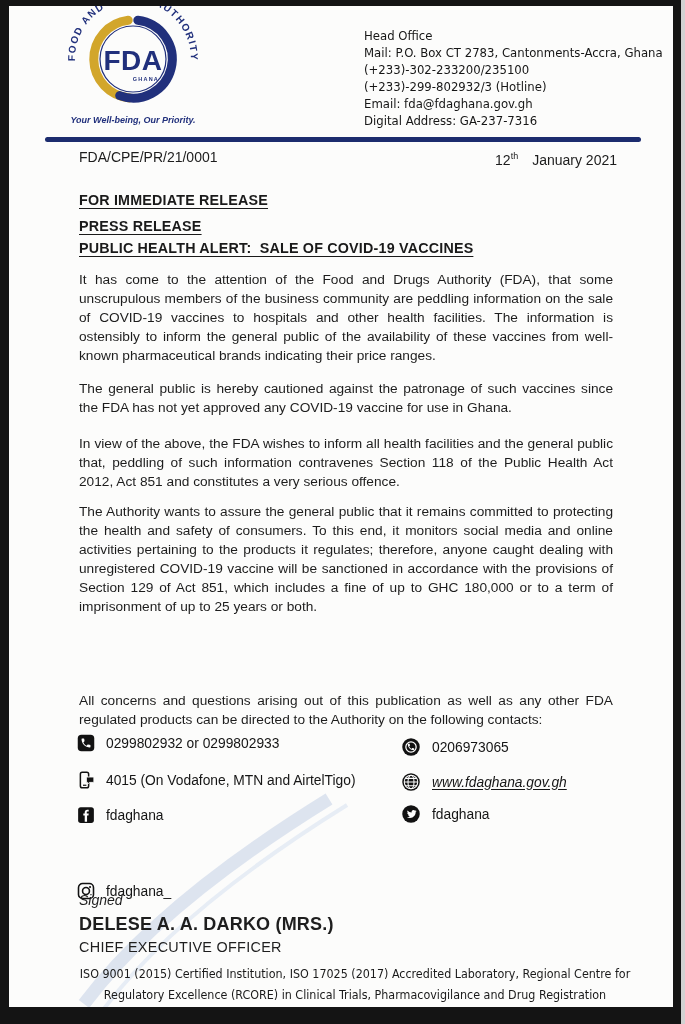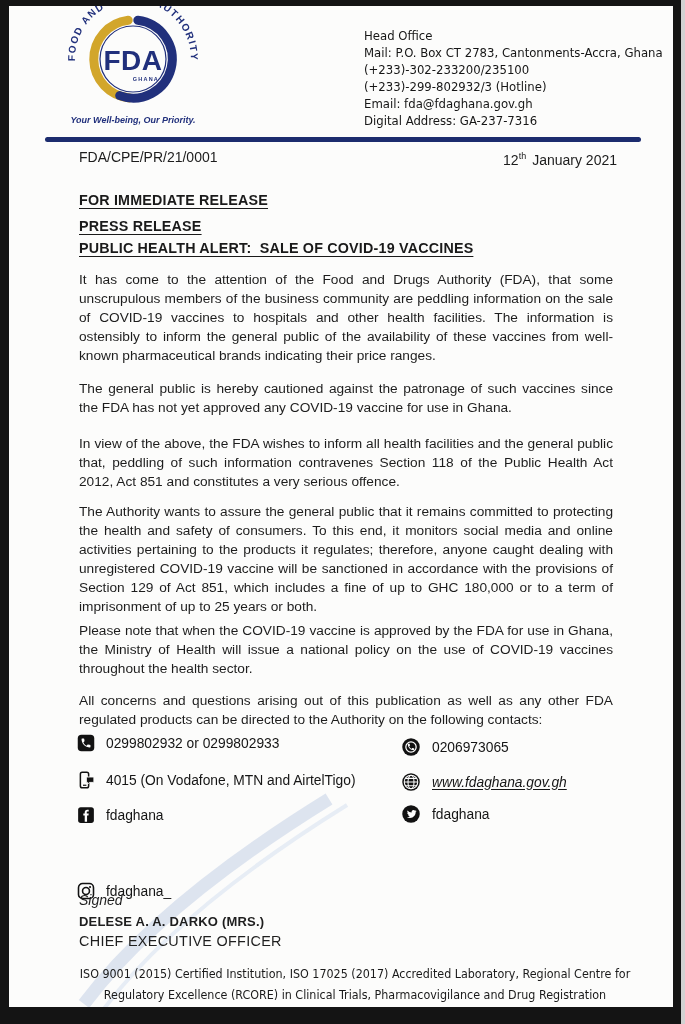--- a/index.html
+++ b/index.html
@@ -5,31 +5,31 @@
   html,body{margin:0;padding:0;background:#2a2a2a;}
   .scan{position:relative;width:685px;height:1024px;background:#141414;overflow:hidden;
         font-family:"Liberation Sans",sans-serif;}
   .edge-sliver{position:absolute;right:0;top:0;width:4px;height:100%;background:#d2d2d2;}
   .page{position:absolute;left:9px;top:6px;width:664px;height:1001px;background:#fcfcfb;color:#1e1e1e;}
   .abs{position:absolute;}
   .hd{font-weight:bold;text-decoration:underline;text-underline-offset:3px;
       font-size:14.3px;letter-spacing:.2px;color:#1a1a1a;}
   .refline{font-size:14px;color:#1c1c1c;}
   .dateline{font-size:14px;color:#1c1c1c;text-align:right;}
-  .dateline sup{font-size:9px;margin-right:6px;}
+  .dateline sup{font-size:9px;margin-right:14px;}
   .headoffice{font-size:13px;line-height:17px;color:#161616;font-family:"DejaVu Sans","Liberation Sans",sans-serif;font-stretch:condensed;}
   .rule{background:#1c2c6e;border-radius:3px;}
   p.body{margin:0;width:534px;font-size:13.7px;line-height:19px;text-align:justify;color:#1d1d1d;}
   .crow{position:absolute;display:flex;align-items:center;gap:11px;font-size:13.8px;color:#151515;}
   .crow .txt{white-space:nowrap;}
   .ulink{text-decoration:underline;text-underline-offset:2px;}
   .ic{width:18px;height:18px;flex:0 0 auto;}
   .ic20{width:20px;height:20px;flex:0 0 auto;}
   .sig-signed{font-style:italic;font-size:14px;margin-bottom:6px;}
-  .sig-name{font-weight:bold;font-size:13px;margin-bottom:4px;letter-spacing:.2px;}
+  .sig-name{font-weight:bold;font-size:18px;margin-bottom:4px;letter-spacing:.2px;}
   .sig-title{font-size:14.4px;letter-spacing:.3px;}
   .footer{font-size:12.4px;line-height:21px;text-align:center;color:#1a1a1a;
           font-family:"DejaVu Sans","Liberation Sans",sans-serif;font-stretch:condensed;}
 </style>
 </head>
 <body>
 
 <div class="scan">
   <div class="page">
 
@@ -68,21 +68,20 @@
     </div>
 
     <div class="abs hd" style="left:70px;top:186px;z-index:1;">FOR IMMEDIATE RELEASE</div>
     <div class="abs hd" style="left:70px;top:212px;z-index:1;">PRESS RELEASE</div>
     <div class="abs hd" style="left:70px;top:234px;z-index:1;">PUBLIC HEALTH ALERT:&nbsp; SALE OF COVID-19 VACCINES</div>
 
     <p class="body abs" style="left:70px;top:264px;z-index:1;">It has come to the attention of the Food and Drugs Authority (FDA), that some unscrupulous members of the business community are peddling information on the sale of COVID-19 vaccines to hospitals and other health facilities. The information is ostensibly to inform the general public of the availability of these vaccines from well-known pharmaceutical brands indicating their price ranges.</p>
     <p class="body abs" style="left:70px;top:373px;z-index:1;">The general public is hereby cautioned against the patronage of such vaccines since the FDA has not yet approved any COVID-19 vaccine for use in Ghana.</p>
     <p class="body abs" style="left:70px;top:428px;z-index:1;">In view of the above, the FDA wishes to inform all health facilities and the general public that, peddling of such information contravenes Section 118 of the Public Health Act 2012, Act 851 and constitutes a very serious offence.</p>
     <p class="body abs" style="left:70px;top:496px;z-index:1;">The Authority wants to assure the general public that it remains committed to protecting the health and safety of consumers. To this end, it monitors social media and online activities pertaining to the products it regulates; therefore, anyone caught dealing with unregistered COVID-19 vaccine will be sanctioned in accordance with the provisions of Section 129 of Act 851, which includes a fine of up to GHC 180,000 or to a term of imprisonment of up to 25 years or both.</p>
-    <p class="body abs" style="left:70px;top:615px;z-index:1;">Please note that when the COVID-19 vaccine is approved by the FDA for use in Ghana, the Ministry of Health will issue a national policy on the use of COVID-19 vaccines throughout the health sector.</p>
     <p class="body abs" style="left:70px;top:685px;z-index:1;">All concerns and questions arising out of this publication as well as any other FDA regulated products can be directed to the Authority on the following contacts:</p>
 
     <div class="crow" style="left:68px;top:728px;z-index:1;">
       <svg class="ic" viewBox="0 0 24 24">
         <rect x="1" y="1" width="22" height="22" rx="5" fill="#121212"></rect>
         <path fill="#fff" transform="translate(12 12) scale(0.66) translate(-12 -12)" d="M6.62 10.79c1.44 2.83 3.76 5.14 6.59 6.59l2.2-2.21c.27-.27.67-.36 1.02-.24 1.12.37 2.33.57 3.57.57.55 0 1 .45 1 1V20c0 .55-.45 1-1 1-9.39 0-17-7.61-17-17 0-.55.45-1 1-1h3.5c.55 0 1 .45 1 1 0 1.25.2 2.45.57 3.57.11.35.03.74-.25 1.02l-2.2 2.2z"></path>
       </svg>
       <span class="txt">0299802932 or 0299802933</span>
     </div>
 

